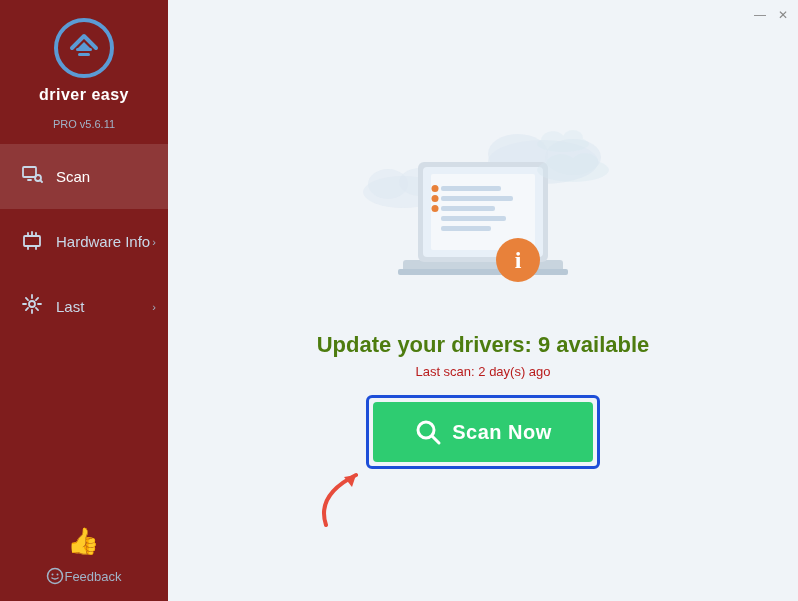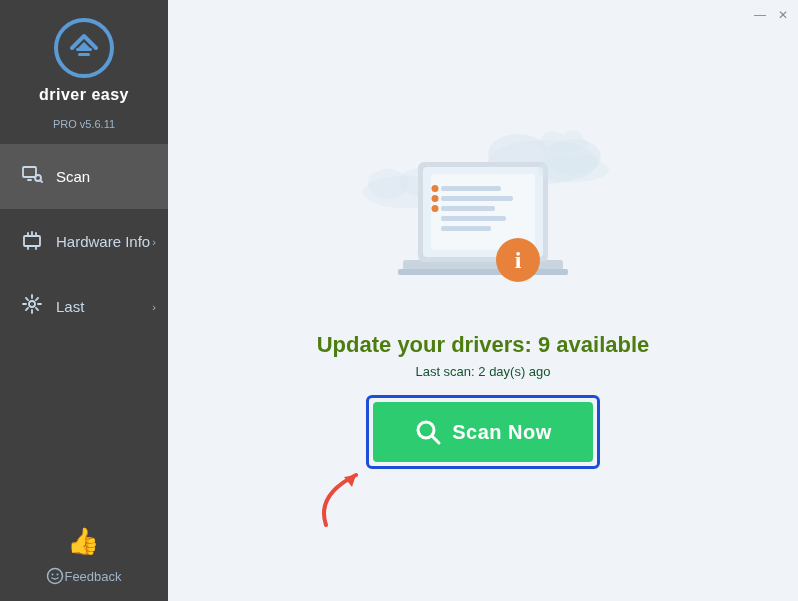--- a/index.html
+++ b/index.html
@@ -32,21 +32,21 @@
       cursor: pointer;
       background: none;
       border: none;
       font-family: Arial;
     }
 
     
     .sidebar {
       width: 168px;
       height: 601px;
-      background: #404040;
+      background: #7f1d1d;
       display: flex;
       flex-direction: column;
       align-items: center;
       flex-shrink: 0;
     }
 
     .logo-area {
       display: flex;
       flex-direction: column;
       align-items: center;
@@ -165,21 +165,21 @@
     .info-title {
       font-size: 22px;
       font-weight: 700;
       color: #4d7c0f;
       text-align: left;
       margin-bottom: 6px;
     }
 
     .info-subtitle {
       font-size: 13px;
-      color: #14532d;
+      color: #b91c1c;
       text-align: center;
       margin-bottom: 16px;
     }
 
     
     .scan-button-area {
       position: relative;
       display: flex;
       flex-direction: column;
       align-items: center;

